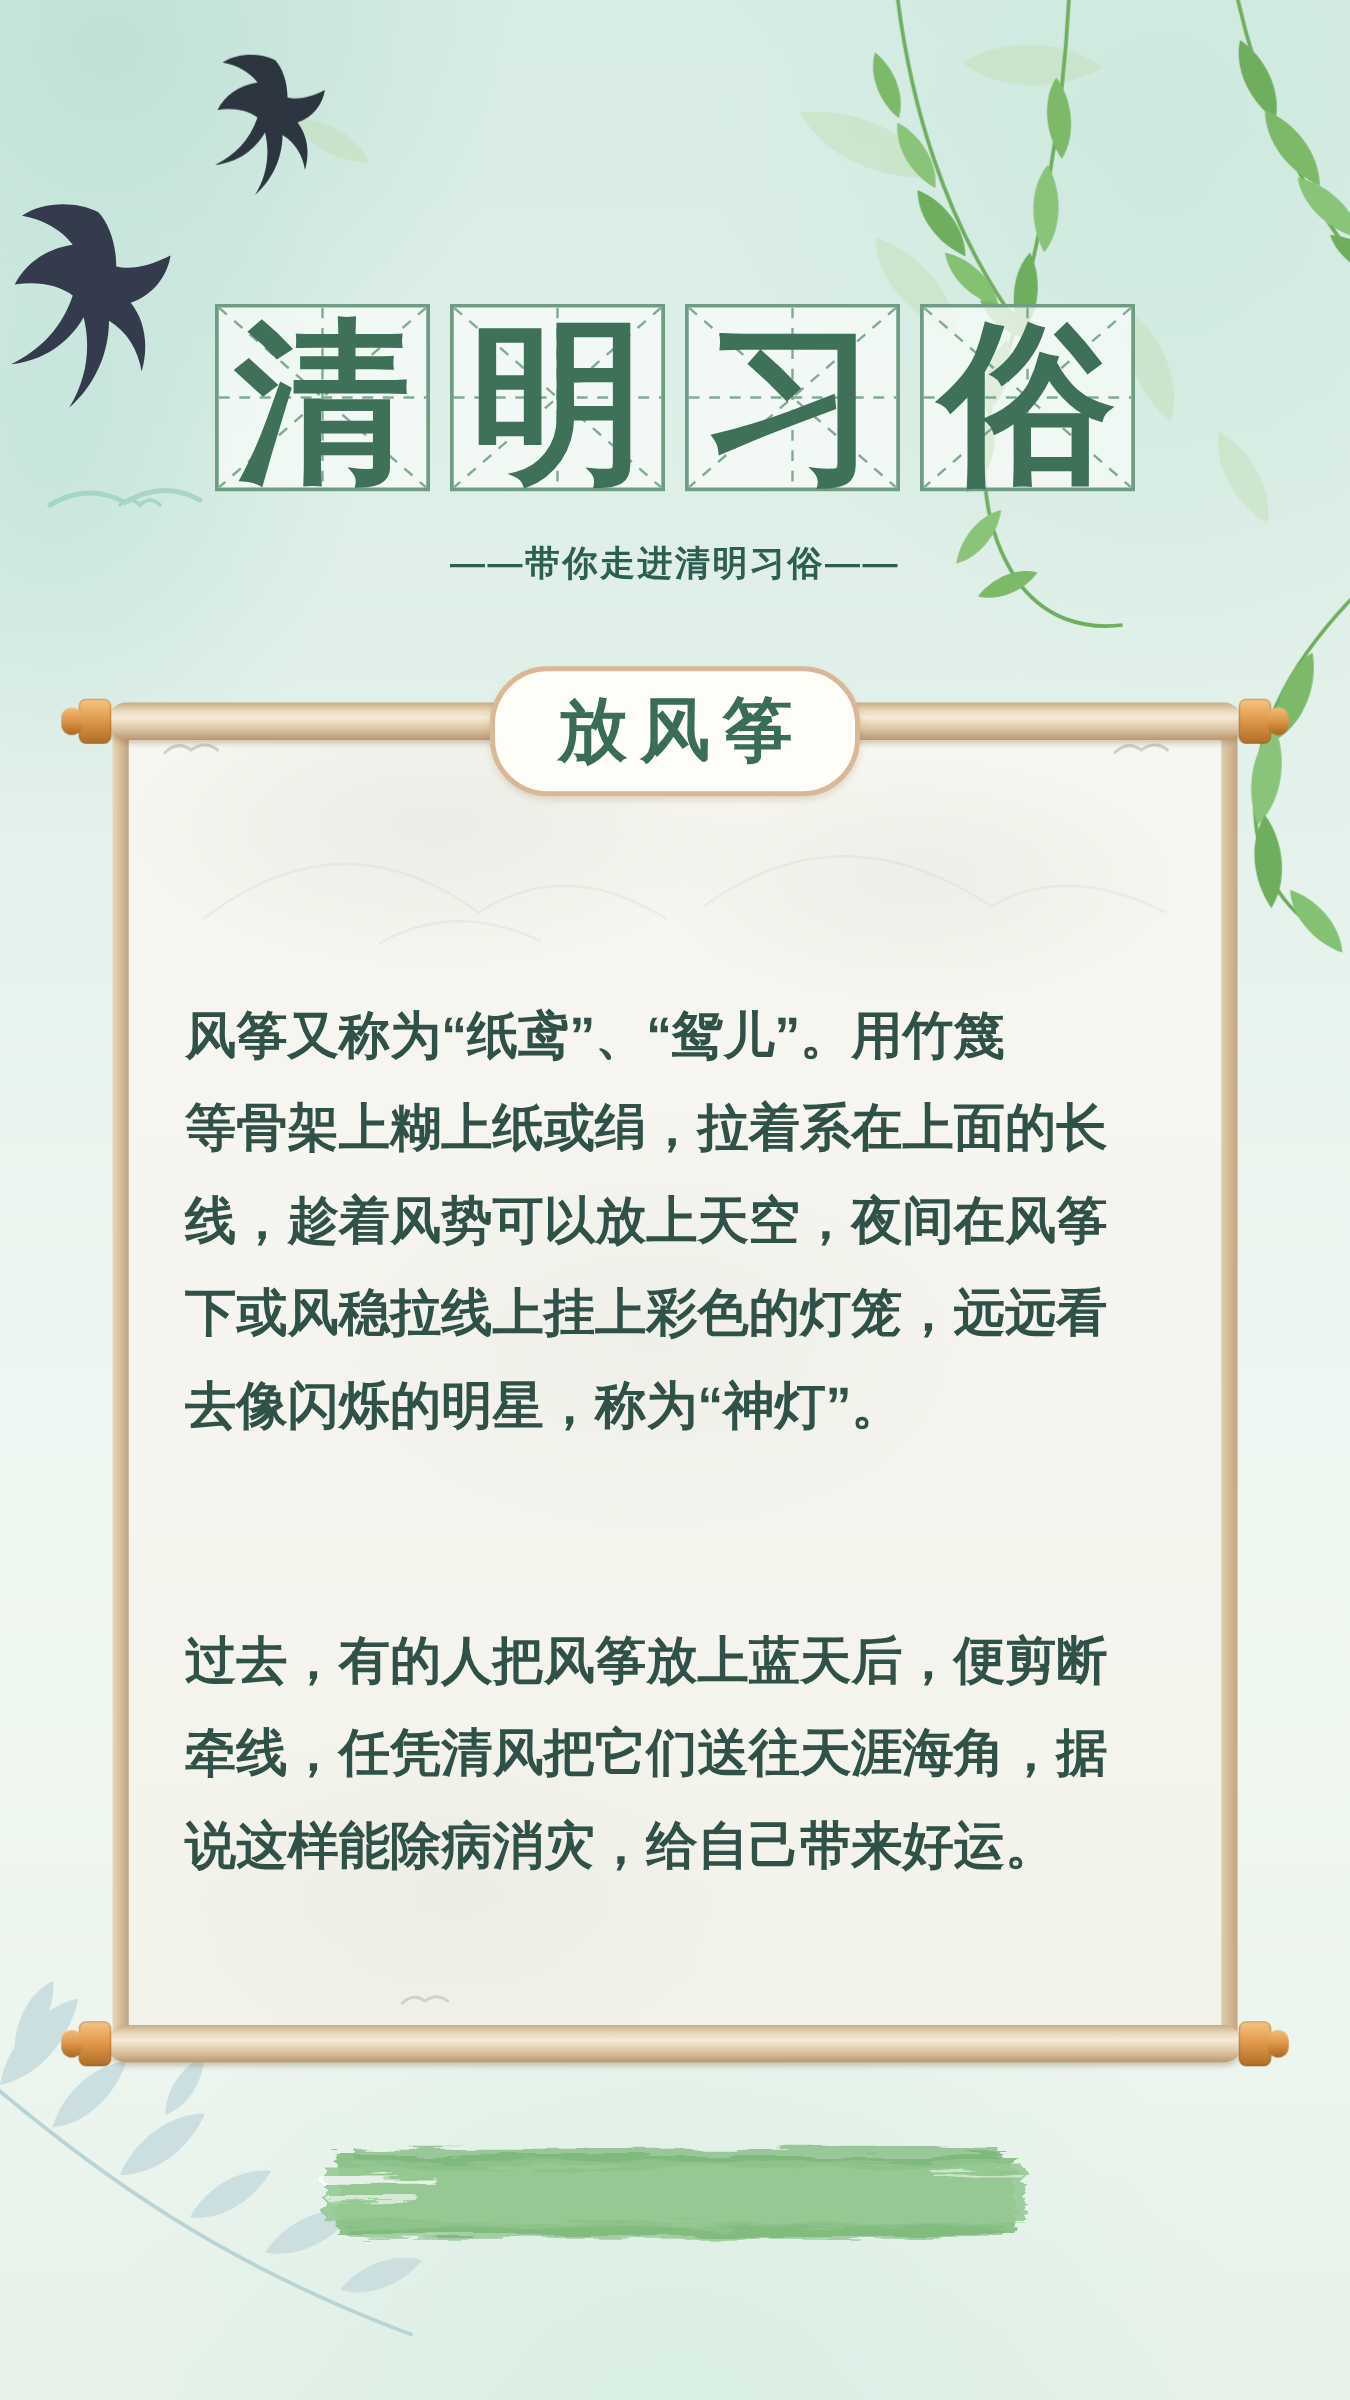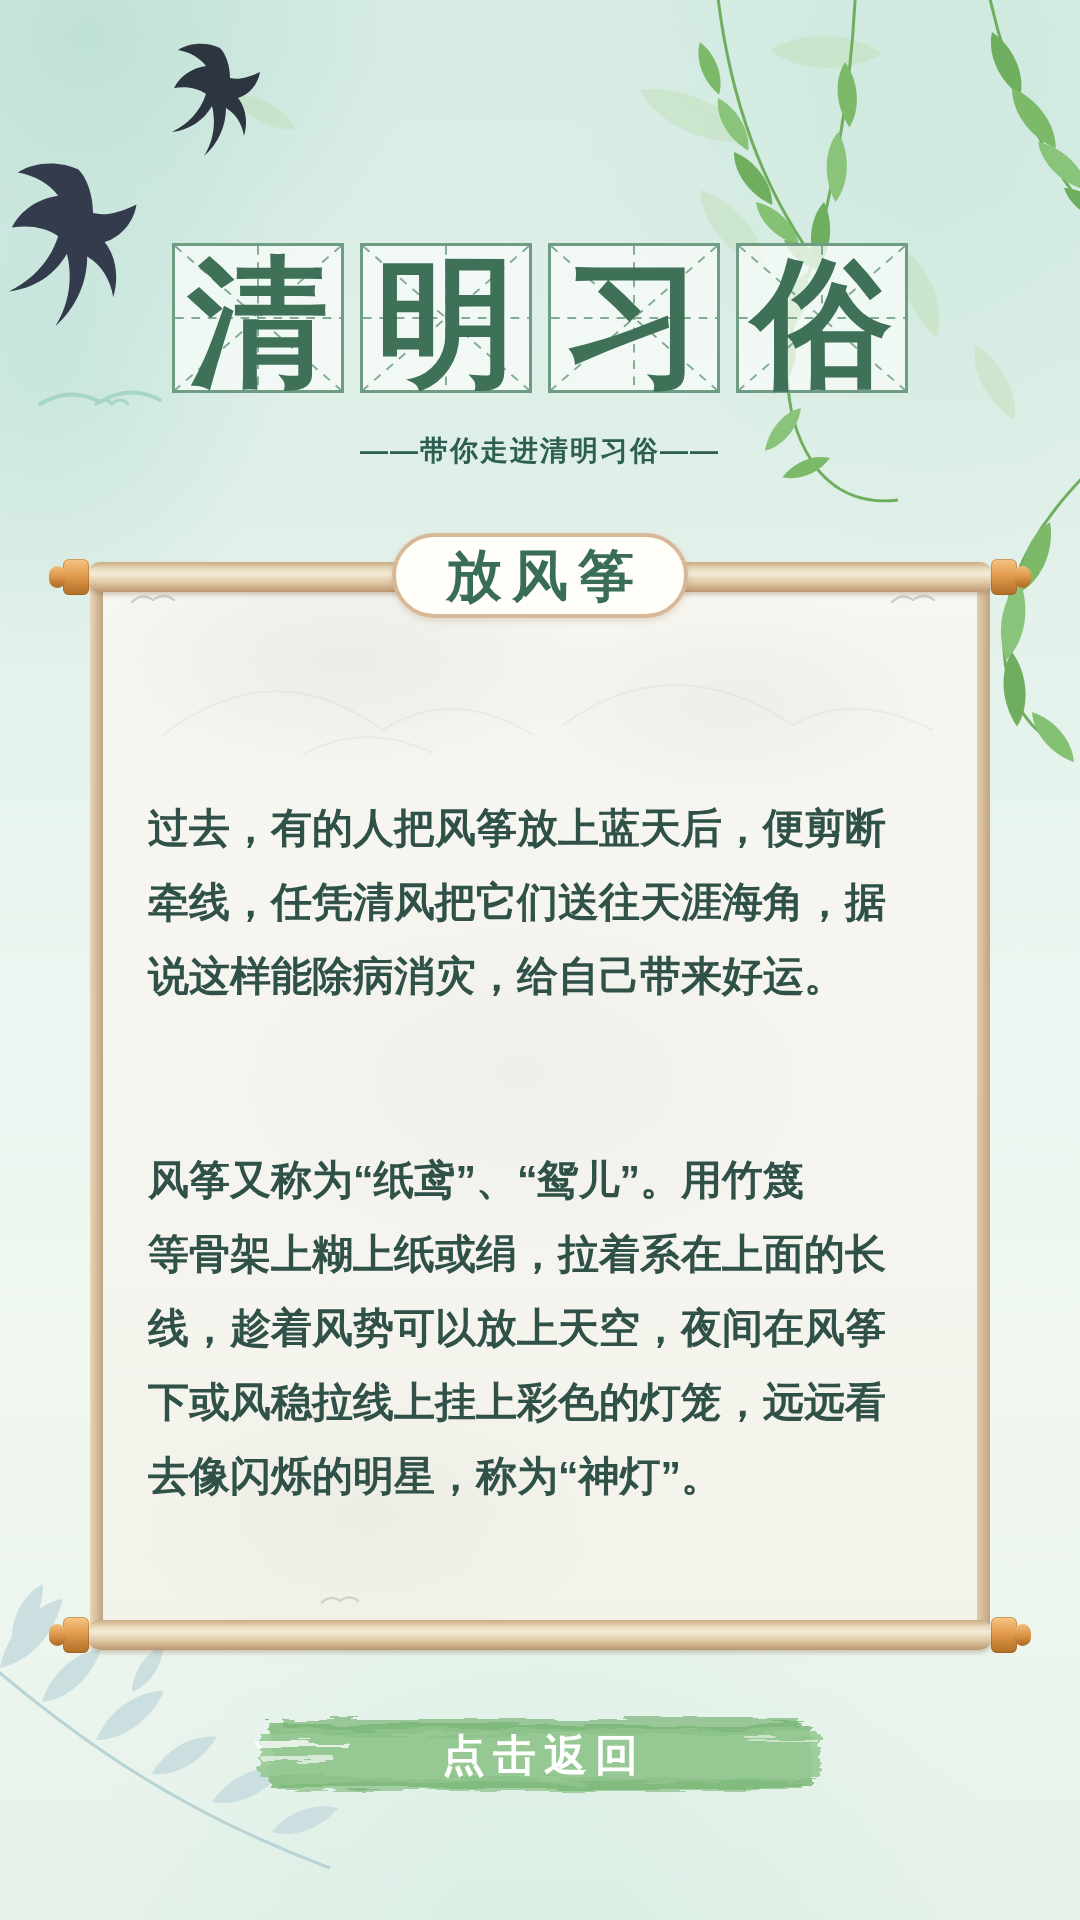--- a/index.html
+++ b/index.html
@@ -50,21 +50,21 @@
   .cap{position:absolute;width:26px;height:36px;border-radius:6px;z-index:5;
     background:linear-gradient(180deg,#f6c685 0%,#e29b4e 45%,#b06d25 100%);
     box-shadow:inset 0 0 0 1px rgba(130,80,25,.35);}
   .knob{position:absolute;width:17px;height:22px;border-radius:9px;z-index:5;
     background:linear-gradient(180deg,#f2bd79 0%,#dd9548 50%,#aa6822 100%);}
   .cap.tl{left:63px;top:559px;}  .knob.tl{left:49px;top:566px;}
   .cap.tr{left:991px;top:559px;} .knob.tr{left:1014px;top:566px;}
   .cap.bl{left:63px;top:1617px;}  .knob.bl{left:49px;top:1624px;}
   .cap.br{left:991px;top:1617px;} .knob.br{left:1014px;top:1624px;}
   .badge{position:absolute;left:50%;top:533px;transform:translateX(-50%);z-index:6;
-    width:296px;height:85px;box-sizing:border-box;border:4px solid #d9b897;border-radius:46px;
+    width:296px;height:104px;box-sizing:border-box;border:4px solid #d9b897;border-radius:46px;
     background:#fffef8;box-shadow:0 3px 6px rgba(150,120,80,.22);
     display:flex;align-items:center;justify-content:center;}
   .badge .txt{font-family:"Liberation Serif",serif;font-weight:700;font-size:56px;color:#3a6d55;
     letter-spacing:10px;padding-left:10px;line-height:1;}
   .squiggle{position:absolute;z-index:4;opacity:.55;}
   
   .back-btn{position:absolute;left:250px;top:1710px;width:580px;height:96px;z-index:5;
     border:0;background:transparent;padding:0;cursor:pointer;}
   .back-btn .label{position:absolute;left:0;right:0;top:50%;transform:translateY(-54%);
     text-align:center;color:#ffffff;font-size:43px;font-weight:700;letter-spacing:8px;padding-left:8px;}
@@ -207,28 +207,28 @@
 
   <div class="paper">
     <svg class="mountains" width="874" height="180" viewBox="0 0 874 180">
       <g fill="none" stroke="#a9bdb2" stroke-width="2" opacity="0.45">
         <path d="M60,140 Q170,55 280,135 Q350,90 430,140"></path>
         <path d="M460,130 Q570,50 690,130 Q750,95 830,135"></path>
         <path d="M200,160 Q260,125 330,158"></path>
       </g>
     </svg>
     <div class="content">
-      <p>过去，有的人把风筝放上蓝天后，便剪断
-牵线，任凭清风把它们送往天涯海角，据
-说这样能除病消灾，给自己带来好运。</p>
       <p>风筝又称为“纸鸢”、“鸳儿”。用竹篾
 等骨架上糊上纸或绢，拉着系在上面的长
 线，趁着风势可以放上天空，夜间在风筝
 下或风稳拉线上挂上彩色的灯笼，远远看
 去像闪烁的明星，称为“神灯”。</p>
+      <p>过去，有的人把风筝放上蓝天后，便剪断
+牵线，任凭清风把它们送往天涯海角，据
+说这样能除病消灾，给自己带来好运。</p>
     </div>
   </div>
 
   <svg class="squiggle" style="left:130px;top:590px;" width="46" height="18" viewBox="0 0 46 18">
     <path d="M2,12 Q12,2 23,10 Q34,2 44,10" fill="none" stroke="#aeb4ab" stroke-width="2.5" stroke-linecap="round"></path>
   </svg>
   <svg class="squiggle" style="left:890px;top:590px;" width="46" height="18" viewBox="0 0 46 18">
     <path d="M2,12 Q12,2 23,10 Q34,2 44,10" fill="none" stroke="#aeb4ab" stroke-width="2.5" stroke-linecap="round"></path>
   </svg>
   <svg class="squiggle" style="left:320px;top:1592px;" width="40" height="16" viewBox="0 0 46 18">
@@ -261,16 +261,15 @@
       <g filter="url(#rough)">
         <rect x="20" y="14" width="542" height="64" fill="#8dc28b"></rect>
         <rect x="10" y="24" width="560" height="44" fill="#97c995" opacity="0.9"></rect>
         <rect x="34" y="9" width="516" height="10" fill="#7ab577" opacity="0.7"></rect>
         <rect x="28" y="72" width="526" height="9" fill="#7ab577" opacity="0.6"></rect>
         <rect x="6" y="32" width="92" height="5" fill="#ffffff" opacity="0.75"></rect>
         <rect x="12" y="46" width="72" height="5" fill="#ffffff" opacity="0.6"></rect>
         <rect x="496" y="28" width="72" height="4" fill="#ffffff" opacity="0.5"></rect>
       </g>
     </svg>
-    <span class="label">点击返回</span>
   </button>
 
 </div>
 
 </body></html>

